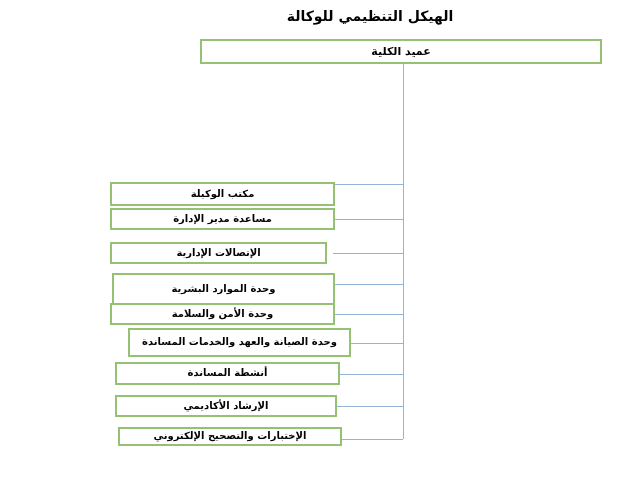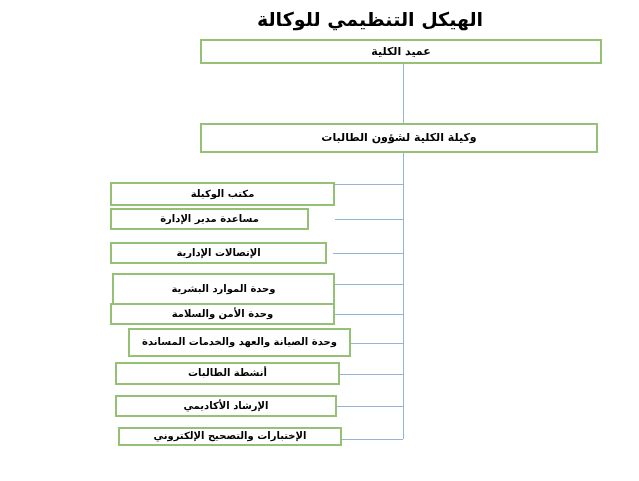--- a/index.html
+++ b/index.html
@@ -3,21 +3,21 @@
 <meta charset="utf-8">
 <style>
   html,body{margin:0;padding:0;}
   body{
     width:639px;height:481px;background:#ffffff;position:relative;overflow:hidden;
     font-family:"DejaVu Sans","Liberation Sans",sans-serif;color:#000;
   }
   .canvas{position:absolute;inset:0;}
   .title{
     position:absolute;left:240px;top:8px;width:260px;
-    text-align:center;font-size:19px;font-weight:bold;direction:rtl;
+    text-align:center;font-size:14px;font-weight:bold;direction:rtl;
   }
   .box{
     position:absolute;box-sizing:border-box;background:#ffffff;
     border:2px solid #94c173;z-index:2;
     display:flex;align-items:center;justify-content:center;
     font-weight:bold;font-size:10px;line-height:1.25;
     direction:rtl;text-align:center;padding:0 0;
   }
   .box.big{font-size:11px;}
   .vline{position:absolute;width:1px;background:#95b3d7;z-index:1;}
@@ -29,52 +29,49 @@
 <div class="canvas">
 
   <div class="title">الهيكل التنظيمي للوكالة</div>
 
   <div class="vline" style="left:403px;top:63px;height:376px;"></div>
 
   <div class="box big" style="left:200px;top:39px;width:402px;height:25px;">
     <span>عميد الكلية</span>
   </div>
 
-  <div class="box big" style="left:200px;top:123px;width:398px;height:30px;">
-    <span>وكيلة الكلية لشؤون الطالبات</span>
-  </div>
 
   <div id="units">
       <div class="hline" style="left: 335px; top: 184px; width: 68px;"></div>
       <div class="box" style="left: 110px; top: 182px; width: 225px; height: 24px;">
         <span>مكتب الوكيلة</span>
       </div>
       <div class="hline" style="left: 335px; top: 219px; width: 68px;"></div>
-      <div class="box" style="left: 110px; top: 208px; width: 199px; height: 22px;">
+      <div class="box" style="left: 110px; top: 208px; width: 225px; height: 22px;">
         <span>مساعدة مدير الإدارة</span>
       </div>
       <div class="hline" style="left: 333px; top: 253px; width: 70px;"></div>
       <div class="box" style="left: 110px; top: 242px; width: 217px; height: 22px;">
         <span>الإتصالات الإدارية</span>
       </div>
       <div class="hline" style="left: 335px; top: 284px; width: 68px;"></div>
       <div class="box" style="left: 112px; top: 273px; width: 223px; height: 32px;">
         <span>وحدة الموارد البشرية</span>
       </div>
       <div class="hline" style="left: 335px; top: 314px; width: 68px;"></div>
       <div class="box" style="left: 110px; top: 303px; width: 225px; height: 22px;">
         <span>وحدة الأمن والسلامة</span>
       </div>
       <div class="hline" style="left: 335px; top: 343px; width: 68px;"></div>
       <div class="box" style="left: 128px; top: 328px; width: 223px; height: 29px;">
         <span>وحدة الصيانة والعهد والخدمات المساندة</span>
       </div>
       <div class="hline" style="left: 340px; top: 374px; width: 63px;"></div>
       <div class="box" style="left: 115px; top: 362px; width: 225px; height: 23px;">
-        <span>أنشطة الطالبات</span>
+        <span>أنشطة المساندة</span>
       </div>
       <div class="hline" style="left: 337px; top: 406px; width: 66px;"></div>
       <div class="box" style="left: 115px; top: 395px; width: 222px; height: 22px;">
         <span>الإرشاد الأكاديمي</span>
       </div>
       <div class="hline" style="left: 342px; top: 439px; width: 61px;"></div>
       <div class="box" style="left: 118px; top: 427px; width: 224px; height: 19px;">
         <span>الإختبارات والتصحيح الإلكتروني</span>
       </div>
     </div>

